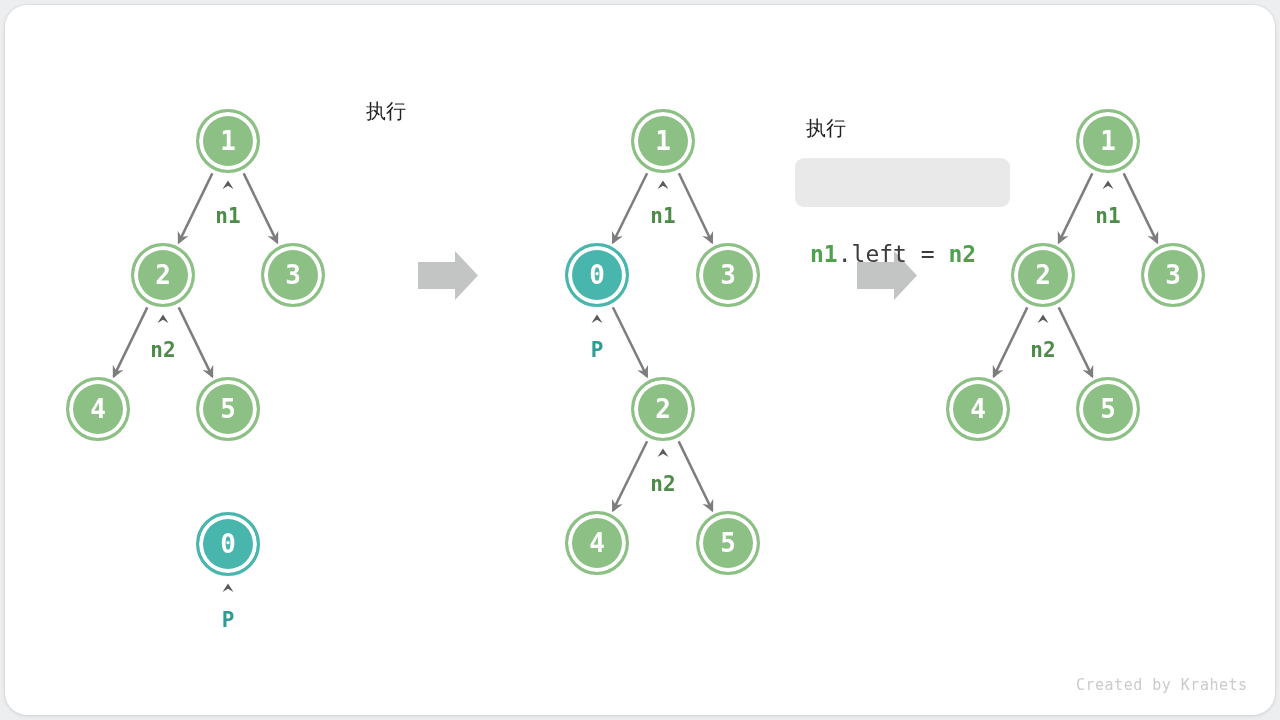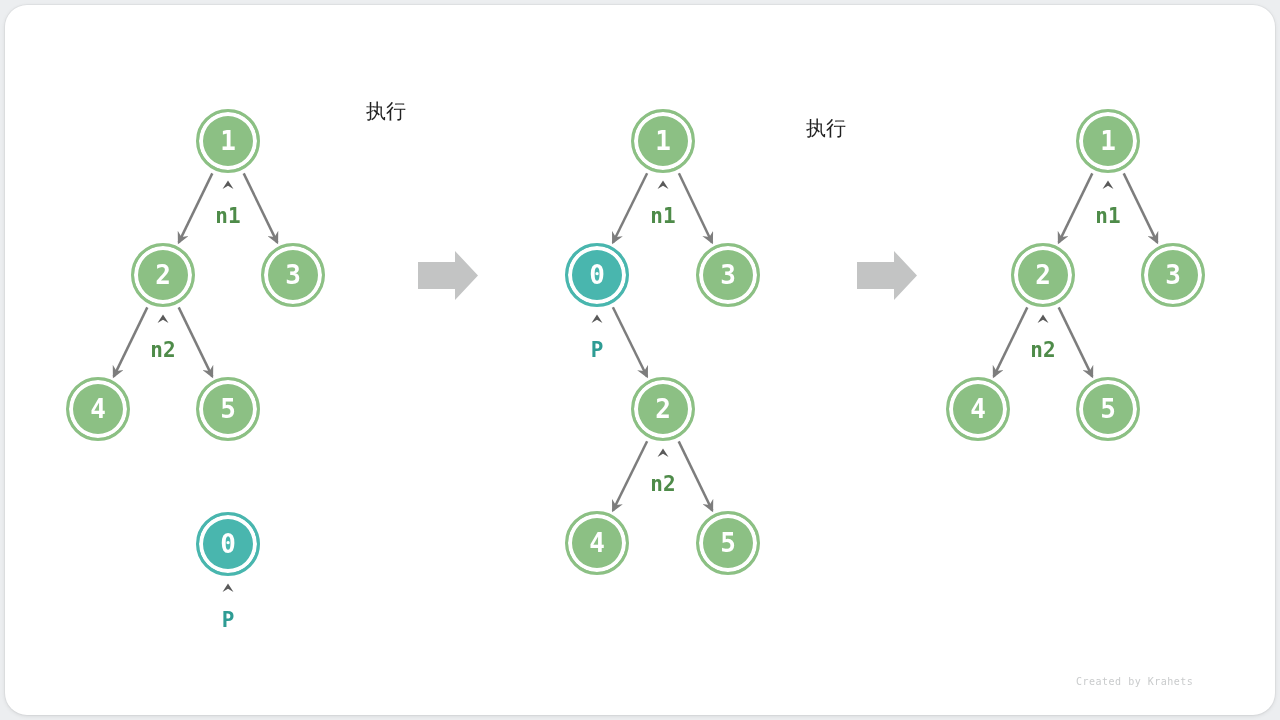--- a/index.html
+++ b/index.html
@@ -36,21 +36,21 @@
   .code-block{
     position:absolute;background:#E9E9E9;border-radius:9px;
     padding:6px 0 6px 15px;box-sizing:border-box;
     font-size:23px;line-height:36px;color:#3C3C3C;white-space:pre;
   }
   .code-line{white-space:pre;}
   .tok-green{color:#4FA24C;font-weight:bold;}
   .tok-teal{color:#2E9C94;font-weight:bold;}
   .footer{
     position:absolute;left:1076px;top:676px;
-    font-size:10px;color:#C9CBCC;letter-spacing:.5px;white-space:nowrap;
+    font-size:15px;color:#C9CBCC;letter-spacing:.5px;white-space:nowrap;
   }
 </style>
 </head>
 <body>
 
 <div class="card"></div>
 
 <div class="canvas">
 
   <svg class="layer" width="1280" height="720" viewBox="0 0 1280 720">
@@ -115,20 +115,23 @@
   <div class="node green" style="left:696px;top:243px">3</div>
   <div class="node green" style="left:631px;top:377px">2</div>
   <div class="node green" style="left:565px;top:511px">4</div>
   <div class="node green" style="left:696px;top:511px">5</div>
 
   <div class="ptr green" style="left:663px;top:216px">n1</div>
   <div class="ptr teal" style="left:597px;top:350px">P</div>
   <div class="ptr green" style="left:663px;top:484px">n2</div>
 
   <div class="exec-title" style="left:806px;top:115px">执行</div>
+  <div class="code-block" style="left:795px;top:158px;width:215px;height:49px">
+    <div class="code-line"><span class="tok-green">n1</span><span>.left = </span><span class="tok-green">n2</span></div>
+  </div>
 
   <div class="node green" style="left:1076px;top:109px">1</div>
   <div class="node green" style="left:1011px;top:243px">2</div>
   <div class="node green" style="left:1141px;top:243px">3</div>
   <div class="node green" style="left:946px;top:377px">4</div>
   <div class="node green" style="left:1076px;top:377px">5</div>
 
   <div class="ptr green" style="left:1108px;top:216px">n1</div>
   <div class="ptr green" style="left:1043px;top:350px">n2</div>
 

